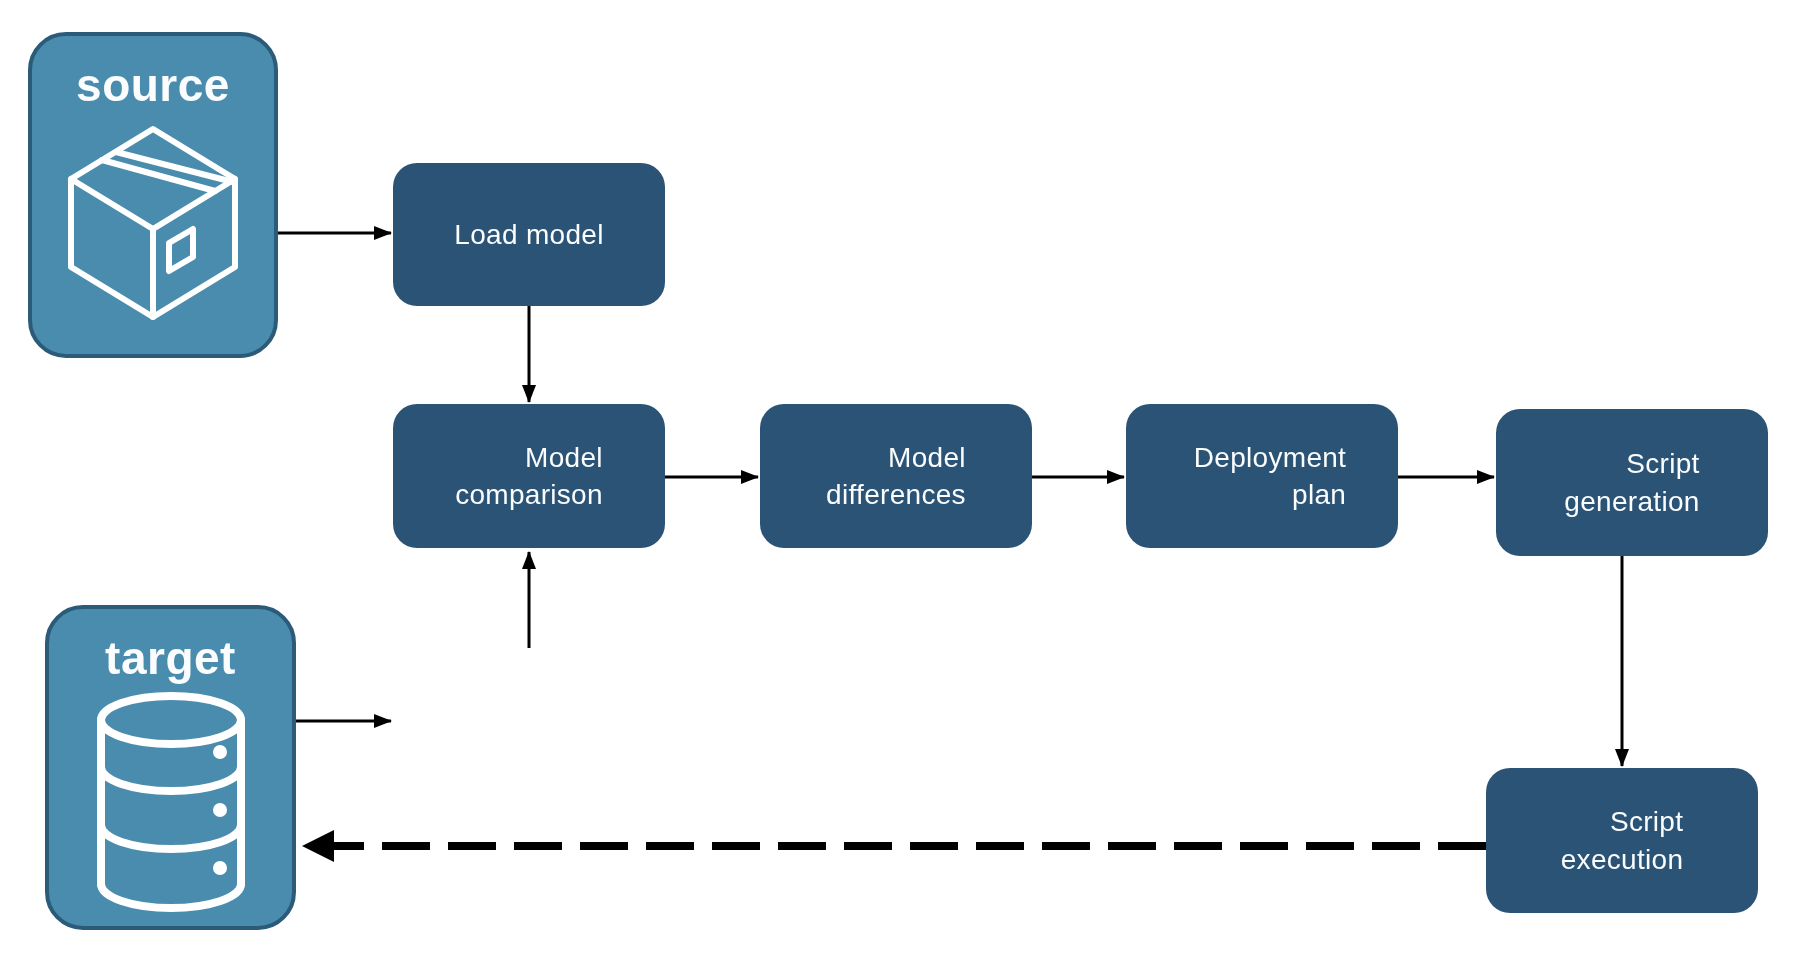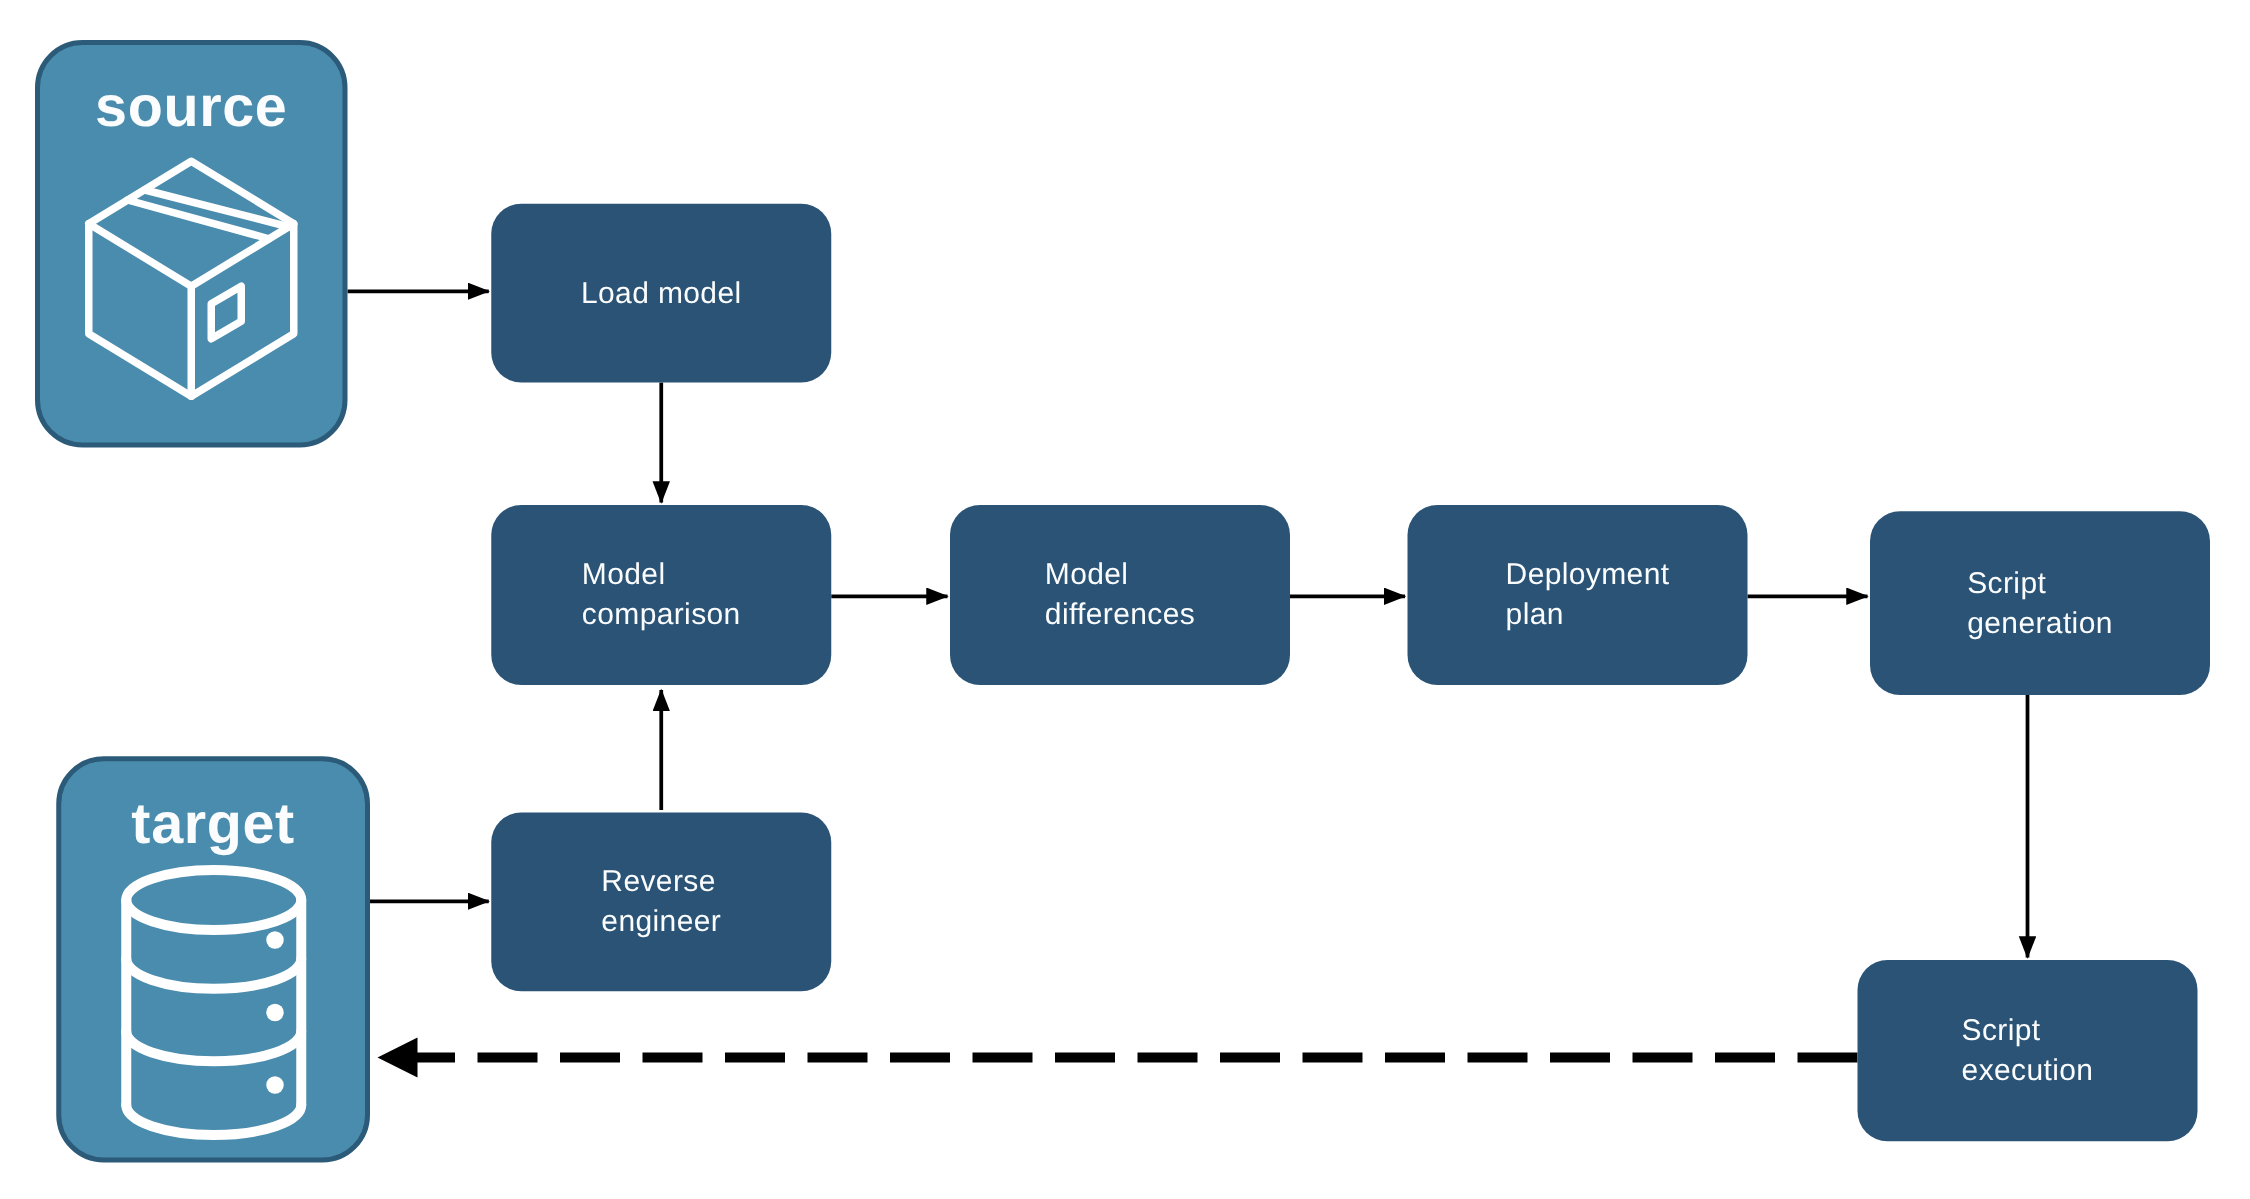--- a/index.html
+++ b/index.html
@@ -51,23 +51,23 @@
     position: absolute;
     background: var(--node_fill, #2A5375);
     border-radius: 24px;
     display: flex;
     align-items: center;
     justify-content: center;
     box-sizing: border-box;
   }
   .node .node-label {
     color: var(--node_text, #ffffff);
-    font-size: 24px;
+    font-size: 28px;
     line-height: 1.33;
-    text-align: left;
+    text-align: right;
     white-space: pre-line;
     letter-spacing: 0.3px;
   }
   #node-load-model        { left: 393px;  top: 163px; width: 272px; height: 143px; }
   #node-model-comparison  { left: 393px;  top: 404px; width: 272px; height: 144px; }
   #node-model-differences { left: 760px;  top: 404px; width: 272px; height: 144px; }
   #node-deployment-plan   { left: 1126px; top: 404px; width: 272px; height: 144px; padding-left: 16px; }
   #node-script-generation { left: 1496px; top: 409px; width: 272px; height: 147px; }
   #node-reverse-engineer  { left: 393px;  top: 650px; width: 272px; height: 143px; }
   #node-script-execution  { left: 1486px; top: 768px; width: 272px; height: 145px; }
@@ -146,22 +146,18 @@
 differences</span>
   </div>
   <div class="node" id="node-deployment-plan">
     <span class="node-label">Deployment
 plan</span>
   </div>
   <div class="node" id="node-script-generation">
     <span class="node-label">Script
 generation</span>
   </div>
-  <div class="node" id="node-reverse-engineer">
-    <span class="node-label">Reverse
-engineer</span>
-  </div>
   <div class="node" id="node-script-execution">
     <span class="node-label">Script
 execution</span>
   </div>
 
 </div>
 
 </body></html>

